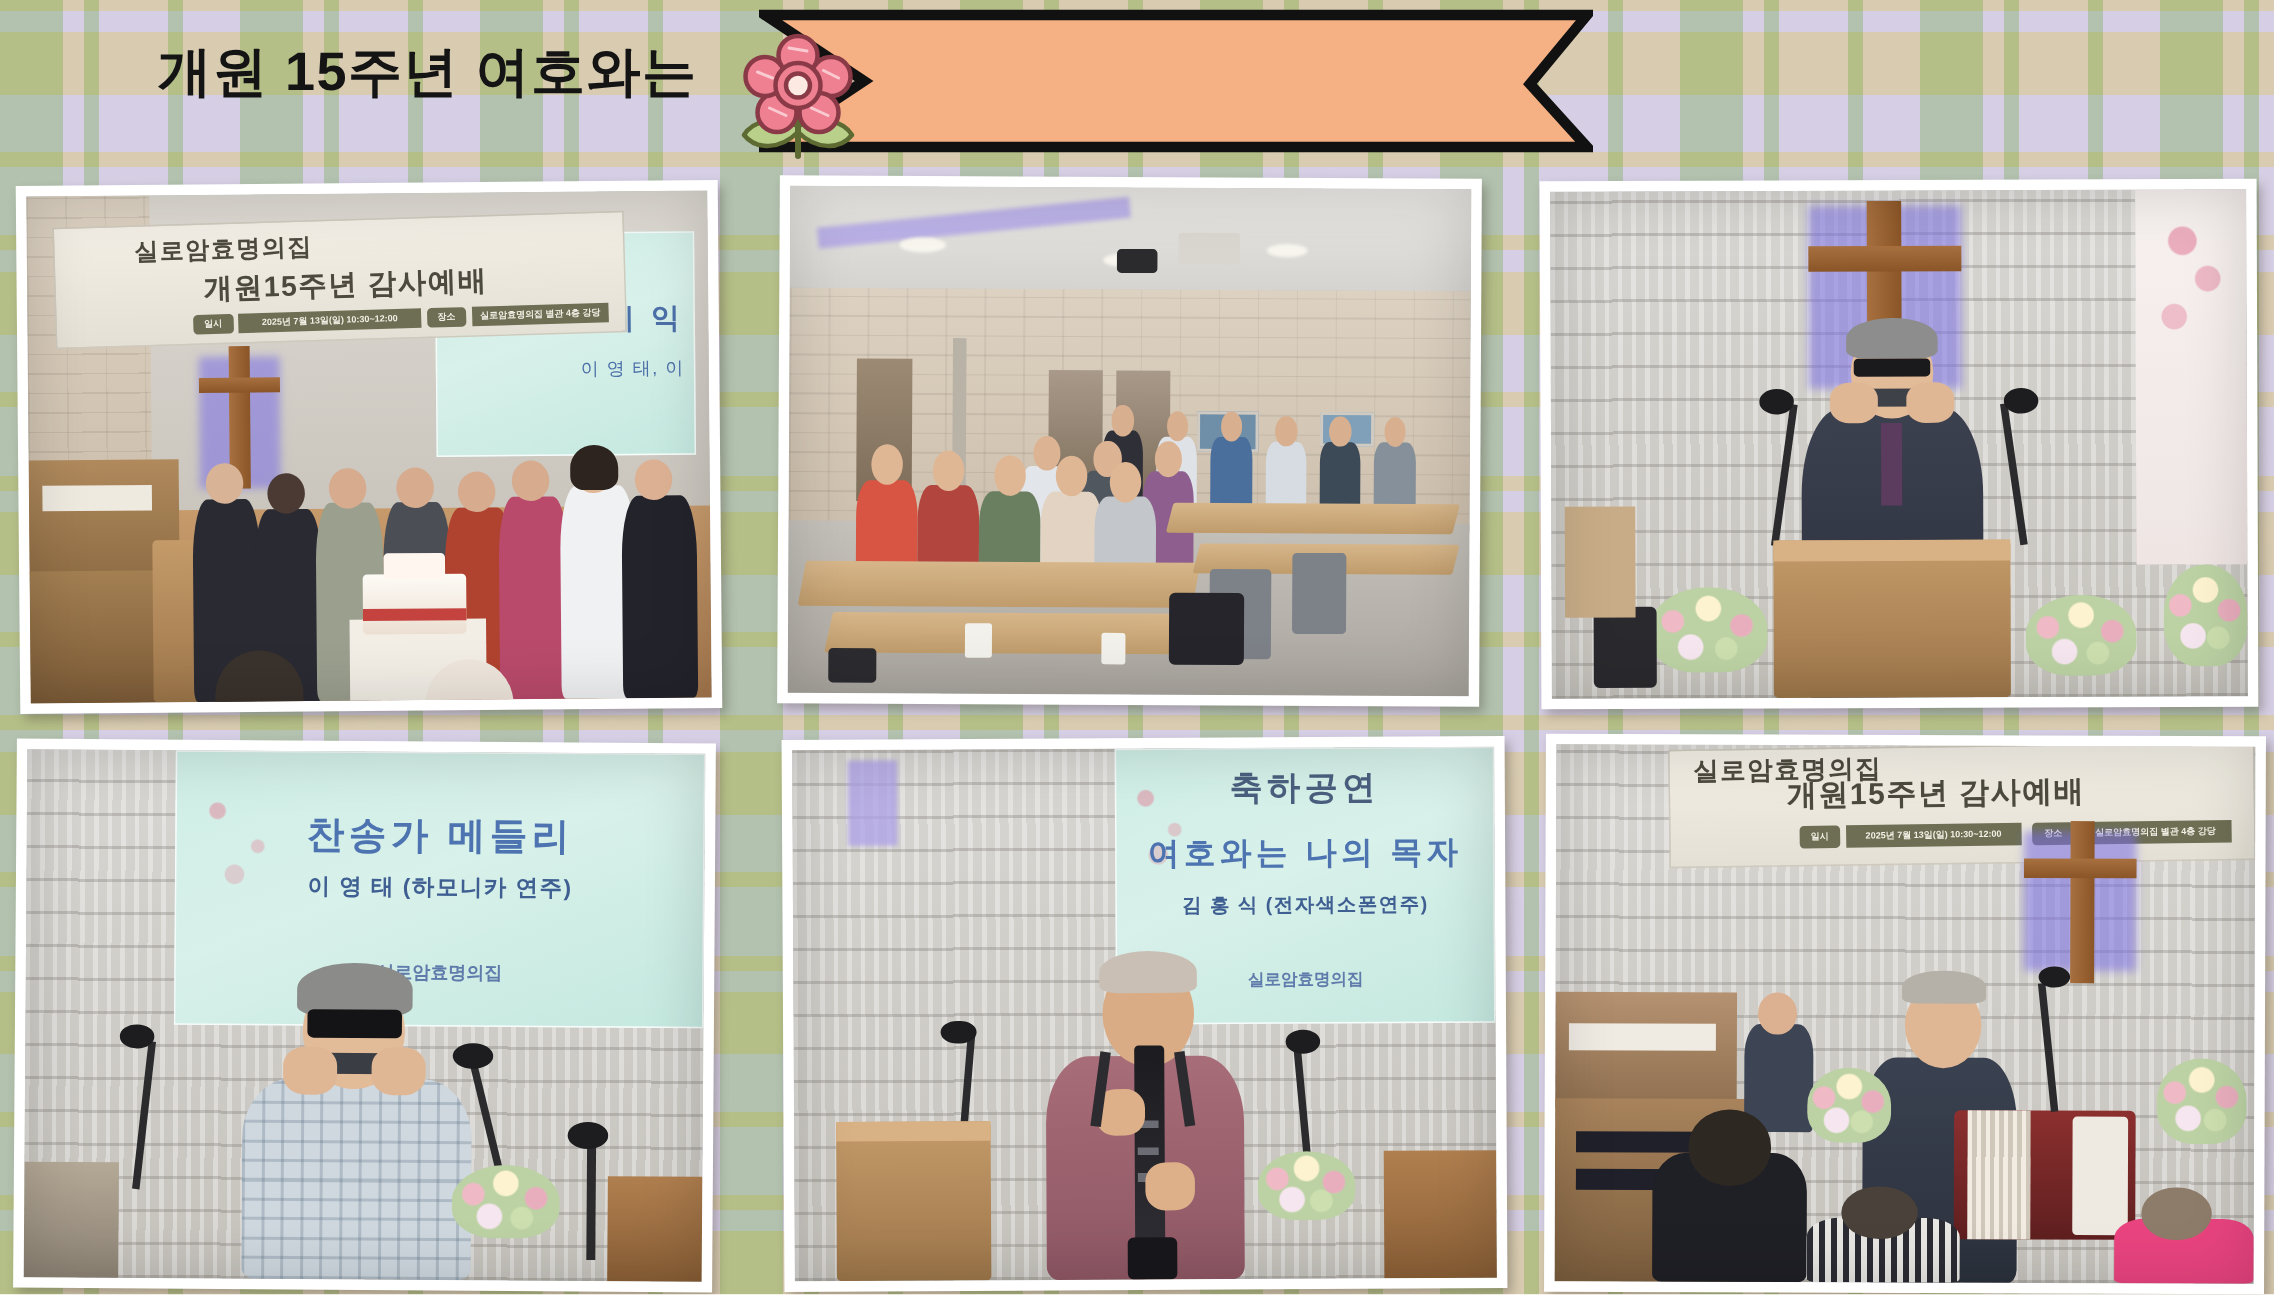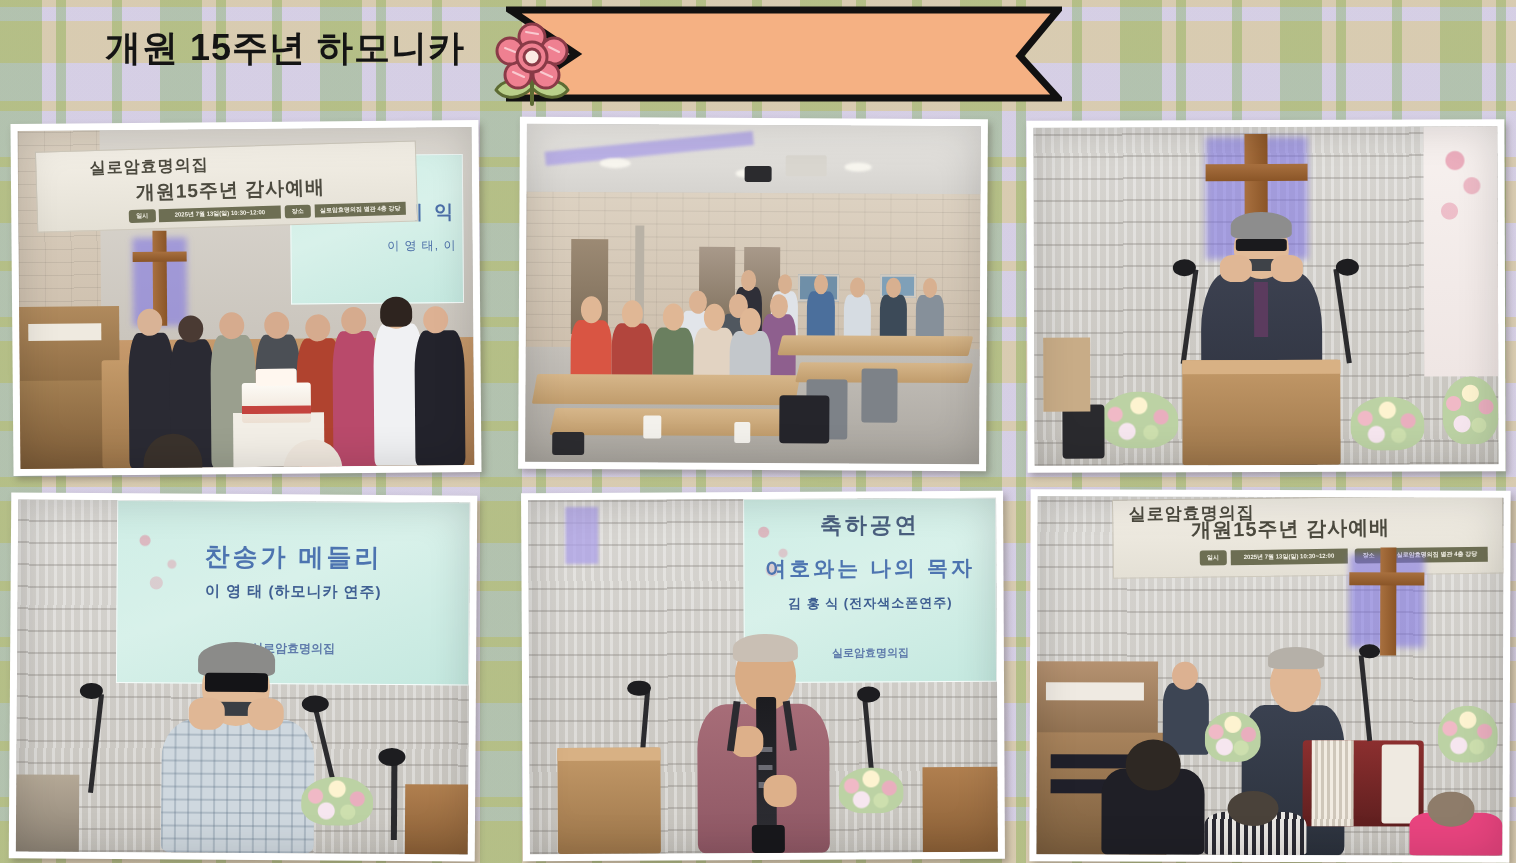--- a/index.html
+++ b/index.html
@@ -285,21 +285,21 @@
 
   <div class="plaid-base"></div>
   <div class="plaid-v"></div>
   <div class="plaid-h"></div>
 
   <div id="title-ribbon">
     <svg viewBox="0 0 556 96" preserveAspectRatio="none">
       <polygon points="4,4 552,4 514,50 552,92 4,92 70,48" fill="#f5b183" stroke="#111111" stroke-width="7" stroke-linejoin="miter"></polygon>
     </svg>
   </div>
-  <div id="title-text">개원 15주년 하모니카</div>
+  <div id="title-text">개원 15주년 여호와는</div>
 
   <div id="title-flower">
     <svg viewBox="0 0 92 92">
 
       <path d="M46 66 C30 60 16 62 10 72 C18 82 34 82 46 70 Z" fill="#b9d08a" stroke="#5d6b33" stroke-width="3" stroke-linejoin="round"></path>
       <path d="M46 66 C62 60 76 62 82 72 C74 82 58 82 46 70 Z" fill="#b9d08a" stroke="#5d6b33" stroke-width="3" stroke-linejoin="round"></path>
       <path d="M46 44 L46 86" stroke="#5d6b33" stroke-width="4" fill="none" stroke-linecap="round"></path>
 
       <g fill="#ef8091" stroke="#8a3a47" stroke-width="3" stroke-linejoin="round">
         <circle cx="46" cy="19" r="13"></circle>

